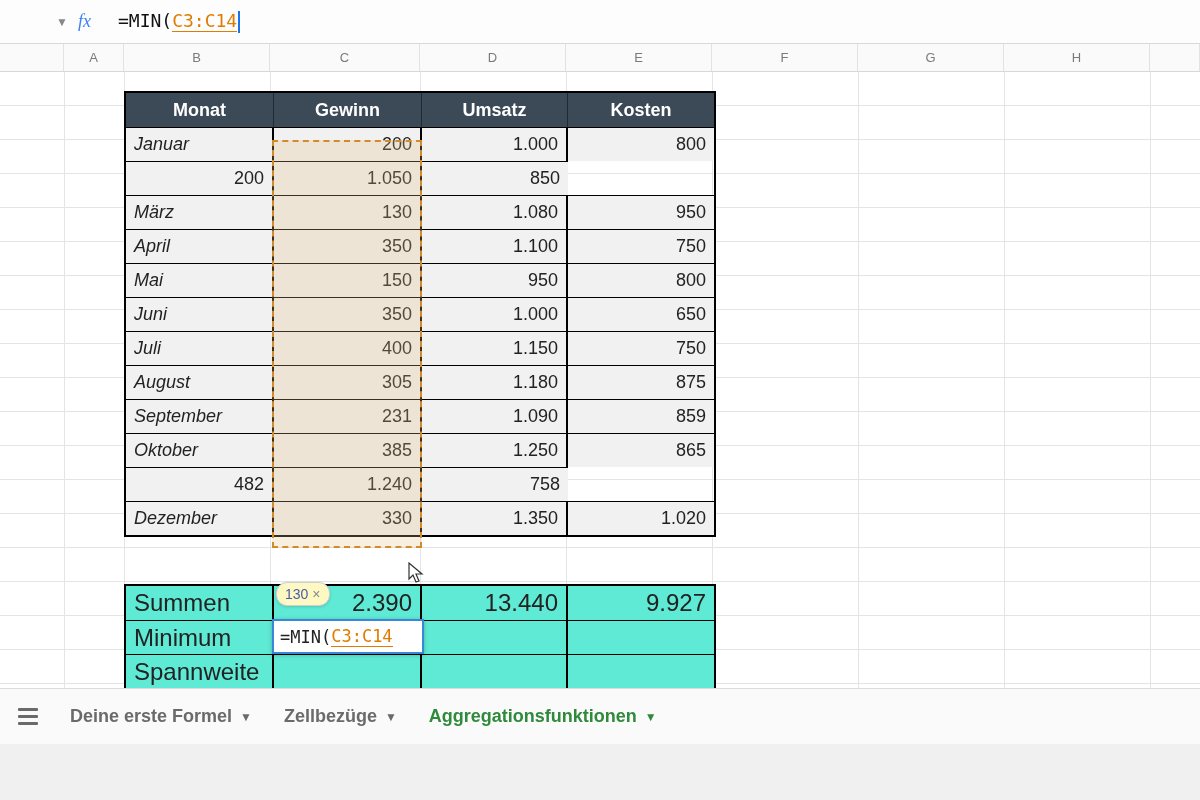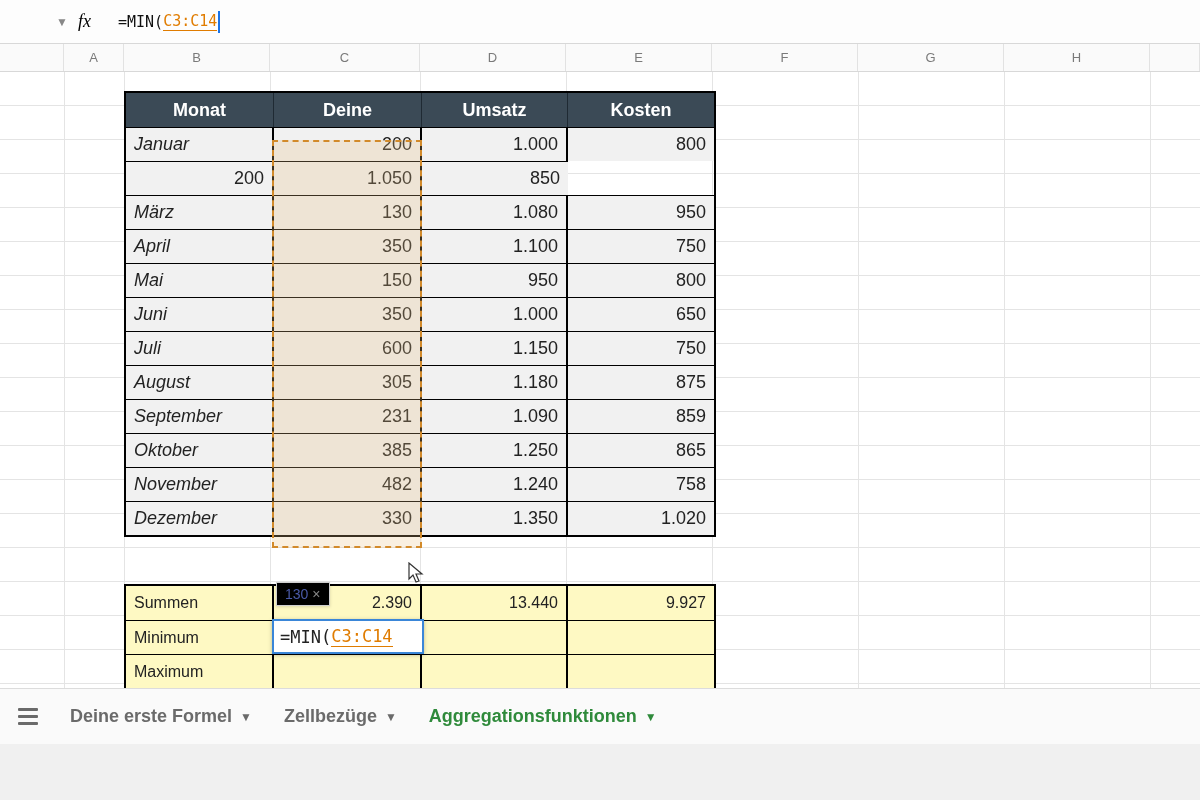--- a/index.html
+++ b/index.html
@@ -18,28 +18,28 @@
     display: flex;
     align-items: center;
     gap: 6px;
     width: 60px;
     justify-content: flex-end;
     color: #777;
   }
   .fx {
     font-style: italic;
     font-family: "Times New Roman", serif;
-    color: #000000;
+    color: #3b82f6;
     width: 34px;
     margin-left: 10px;
     font-size: 18px;
   }
   .formula-value {
     font-family: "Consolas", "Menlo", monospace;
-    font-size: 15px;
+    font-size: 18px;
     color: #111;
     padding-left: 6px;
   }
   .formula-value .ref { color: #e07c00; border-bottom: 1px solid #e07c00; }
   .caret { border-right: 2px solid #1a73e8; display:inline-block; height: 22px; vertical-align: middle; margin-left:1px; }
   
   .colheaders {
     display: grid;
     grid-template-columns: 64px 60px 146px 150px 146px 146px 146px 146px 146px 50px;
     height: 28px;
@@ -127,22 +127,22 @@
     display: grid;
     grid-template-columns: 148px 148px 146px 146px;
     height: var(--row-h);
   }
   .summary .s-row > div {
     border-right: 2px solid #000;
     border-top: 1px solid #000;
     padding: 0 8px;
     display: flex;
     align-items: center;
-    font-size: 16px;
-    background: #fef9c3;
+    font-size: 24px;
+    background: #5eead4;
   }
   .summary .s-row:first-child > div { border-top: none; }
   .summary .s-row > div:last-child { border-right: none; }
   .summary .s-row > div.num  { justify-content: flex-end; }
   .summary .s-row > div.lbl  { justify-content: flex-start; }
   
   .editing-cell {
     position: absolute;
     left: 272px;
     top: 547px;
@@ -156,23 +156,23 @@
     font-family: "Consolas","Menlo",monospace;
     font-size: 17px;
     padding: 0 6px;
     z-index: 20;
   }
   .editing-cell .ref { color: #e07c00; border-bottom: 1px solid #e07c00; }
   .hint {
     position: absolute;
     left: 276px;
     top: 510px;
-    background: #000000;
+    background: #fef9c3;
     border: 1px solid #cfcfcf;
-    border-radius: 0;
+    border-radius: 11px;
     padding: 3px 8px;
     font-size: 14px;
     color: #4a5aa8;
     box-shadow: 0 1px 3px rgba(0,0,0,0.15);
     z-index: 21;
   }
   .hint .x { color:#888; margin-left:4px; }
   .cursor-img {
     position: absolute;
     left: 408px;
@@ -247,21 +247,21 @@
   <div class="colline" style="left:420px"></div>
   <div class="colline" style="left:566px"></div>
   <div class="colline" style="left:712px"></div>
   <div class="colline" style="left:858px"></div>
   <div class="colline" style="left:1004px"></div>
   <div class="colline" style="left:1150px"></div>
 
   <div class="datatable">
     <div class="hdr-row">
       <div>Monat</div>
-      <div>Deine</div>
+      <div>Gewinn</div>
       <div>Umsatz</div>
       <div>Kosten</div>
     </div>
     <div class="d-row">
         <div class="lbl">Januar</div>
         <div class="num">200</div>
         <div class="num">1.000</div>
         <div class="num">800</div>
       </div>
     <div class="d-row">
@@ -288,21 +288,21 @@
         <div class="num">800</div>
       </div>
     <div class="d-row">
         <div class="lbl">Juni</div>
         <div class="num">350</div>
         <div class="num">1.000</div>
         <div class="num">650</div>
       </div>
     <div class="d-row">
         <div class="lbl">Juli</div>
-        <div class="num">600</div>
+        <div class="num">400</div>
         <div class="num">1.150</div>
         <div class="num">750</div>
       </div>
     <div class="d-row">
         <div class="lbl">August</div>
         <div class="num">305</div>
         <div class="num">1.180</div>
         <div class="num">875</div>
       </div>
     <div class="d-row">
@@ -311,21 +311,20 @@
         <div class="num">1.090</div>
         <div class="num">859</div>
       </div>
     <div class="d-row">
         <div class="lbl">Oktober</div>
         <div class="num">385</div>
         <div class="num">1.250</div>
         <div class="num">865</div>
       </div>
     <div class="d-row">
-        <div class="lbl">November</div>
         <div class="num">482</div>
         <div class="num">1.240</div>
         <div class="num">758</div>
       </div>
     <div class="d-row">
         <div class="lbl">Dezember</div>
         <div class="num">330</div>
         <div class="num">1.350</div>
         <div class="num">1.020</div>
       </div>
@@ -340,26 +339,20 @@
         <div class="num">13.440</div>
         <div class="num">9.927</div>
       </div>
     <div class="s-row">
         <div class="lbl">Minimum</div>
         <div class="num"></div>
         <div class="num"></div>
         <div class="num"></div>
       </div>
     <div class="s-row">
-        <div class="lbl">Maximum</div>
-        <div class="num"></div>
-        <div class="num"></div>
-        <div class="num"></div>
-      </div>
-    <div class="s-row">
         <div class="lbl">Spannweite</div>
         <div class="num"></div>
         <div class="num"></div>
         <div class="num"></div>
       </div>
   </div>
 
   <div class="hint">
     <span>130</span><span class="x">×</span>
   </div>

